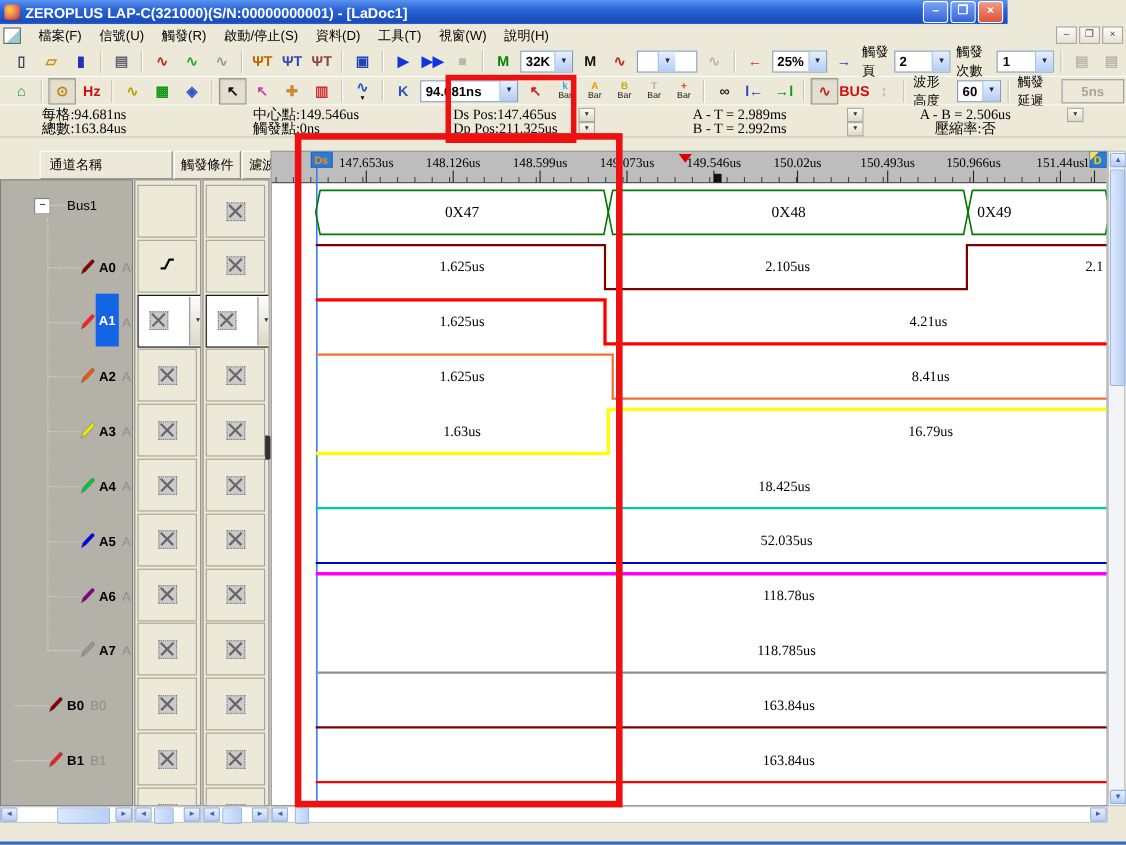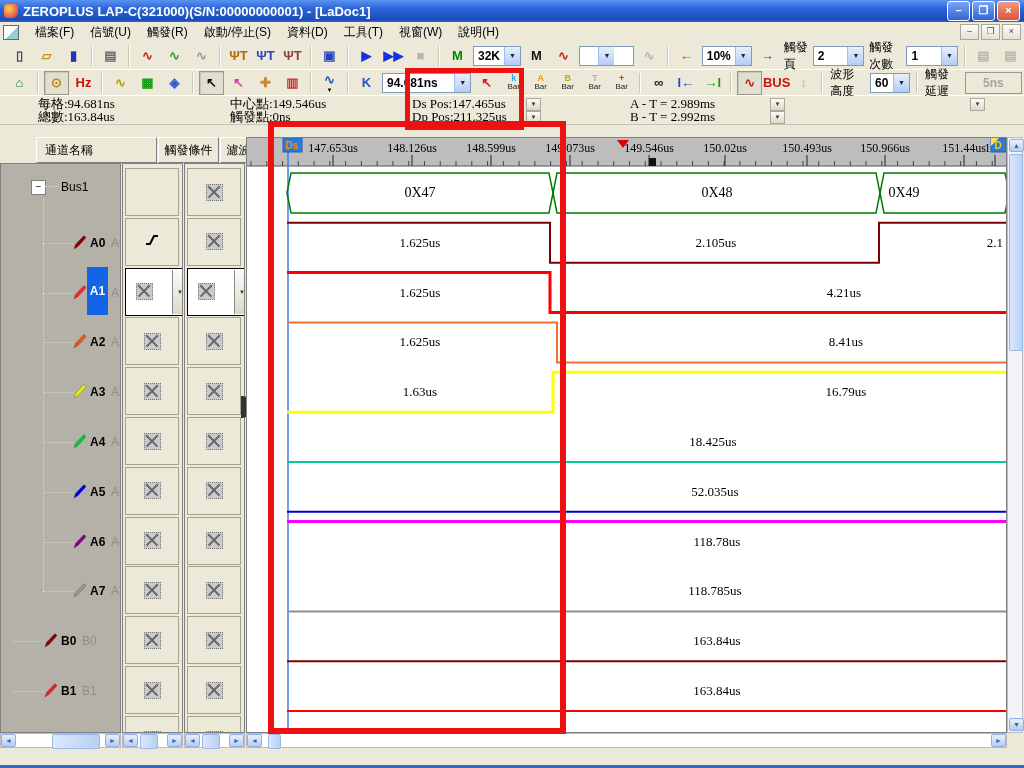--- a/index.html
+++ b/index.html
@@ -1,20 +1,20 @@
 <!DOCTYPE html>
 <html><head>
 <meta charset="utf-8">
 <style>
   html,body{margin:0;padding:0;background:#555;}
   #app{position:relative;width:1024px;height:768px;background:#ece9d8;overflow:hidden;
        font-family:"Liberation Sans",sans-serif;font-size:12px;color:#000;}
   .abs{position:absolute;}
   
-  #titlebar{left:0;top:0;width:1024px;height:22px;
+  #titlebar{left:0;top:0;width:916px;height:22px;
     background:linear-gradient(180deg,#5a93f0 0%,#2a64d8 40%,#1a4cb8 90%,#2a64d8 100%);
     display:flex;align-items:center;color:#fff;font-weight:bold;font-size:13px;}
   #appicon{width:14px;height:14px;margin:0 5px 0 4px;border-radius:3px;
     background:radial-gradient(circle at 35% 35%,#ffd34d,#e2574c 70%,#8a1b10);}
   .wbtns{margin-left:auto;display:flex;gap:2px;padding-right:4px;}
   .wbtn{width:21px;height:18px;border-radius:3px;border:1px solid #fff;
     background:linear-gradient(#7ba4f4,#3365d6);color:#fff;font-size:11px;line-height:16px;
     text-align:center;font-weight:bold;}
   .wbtn.close{background:linear-gradient(#f19a84,#d9543a);}
   
@@ -189,21 +189,21 @@
         <span class="dd">▼</span>
       </span>
       <span class="tbtn">
         <span class="ic" style="color: rgb(185, 182, 174);">∿</span>
       </span>
       <span class="sep"></span>
       <span class="tbtn">
         <span class="ic" style="color: rgb(204, 51, 51);">←</span>
       </span>
       <span class="combo" style="width: 52px;">
-        <span class="val">10%</span>
+        <span class="val">25%</span>
         <span class="dd">▼</span>
       </span>
       <span class="tbtn">
         <span class="ic" style="color: rgb(34, 68, 204);">→</span>
       </span>
       <span class="tlabel">觸發頁</span>
       <span class="combo" style="width: 76px;">
         <span class="val">2</span>
         <span class="dd">▼</span>
       </span>
@@ -335,20 +335,24 @@
       <div>Dp Pos:211.325us</div>
     </div>
     <div class="mini-dd abs" style="left:526px;top:2px;">▼</div>
     <div class="mini-dd abs" style="left:526px;top:15px;">▼</div>
     <div class="infoblock abs" style="left:585px;top:1px;width:175px;text-align:center;">
       <div>A - T = 2.989ms</div>
       <div>B - T = 2.992ms</div>
     </div>
     <div class="mini-dd abs" style="left:770px;top:2px;">▼</div>
     <div class="mini-dd abs" style="left:770px;top:15px;">▼</div>
+    <div class="infoblock abs" style="left:790px;top:1px;width:175px;text-align:center;">
+      <div>A - B = 2.506us</div>
+      <div>壓縮率:否</div>
+    </div>
     <div class="mini-dd abs" style="left:970px;top:2px;">▼</div>
   </div>
 
   <div class="colheader abs" style="left:0;width:121px;padding-left:8px;">通道名稱</div>
   <div class="colheader abs" style="left:122px;width:61px;justify-content:center;">觸發條件</div>
   <div class="colheader abs" style="left:184px;width:61px;justify-content:center;">濾波條件</div>
 
   <div id="ch-body" class="abs">
       <div class="dotvline" style="left: 42px; top: 35px; height: 392px;"></div>
       <div class="expandbox" style="left: 30px; top: 16px;">−</div>

